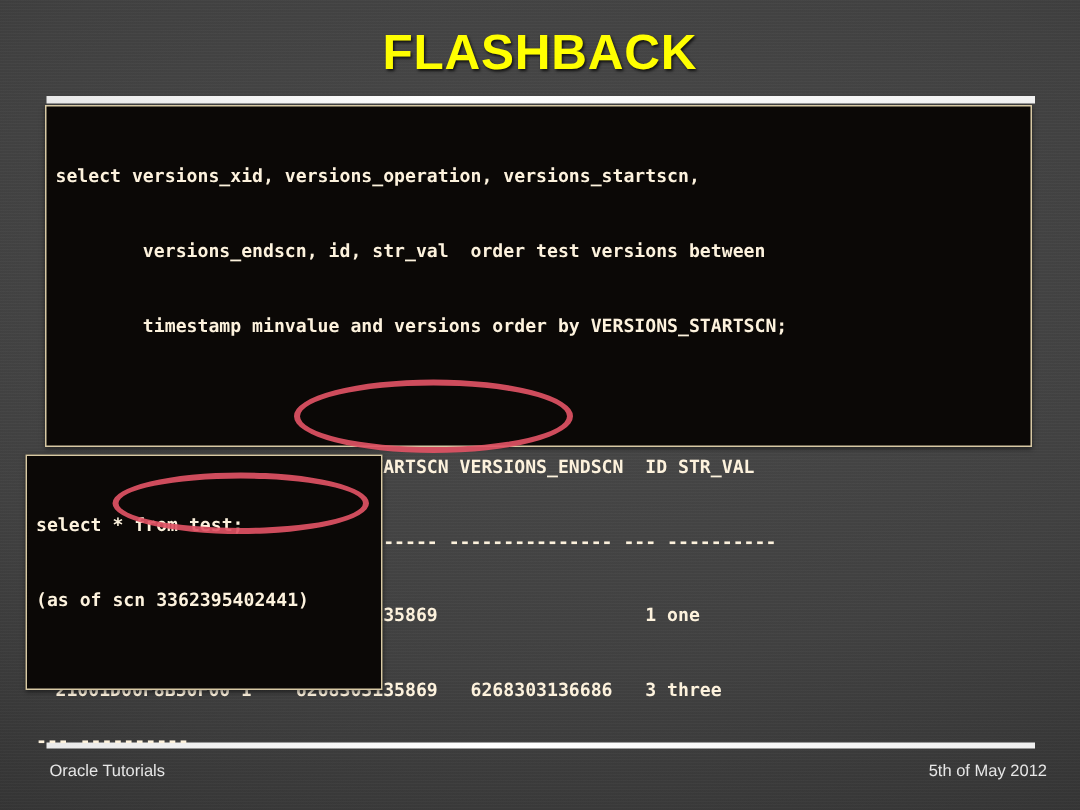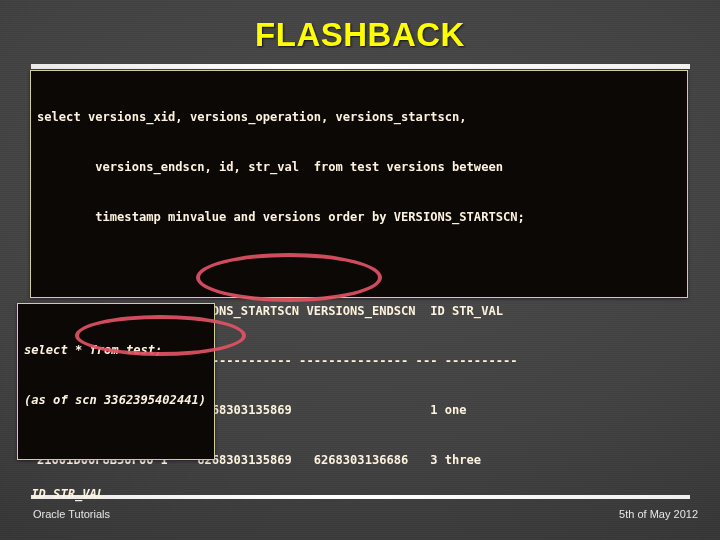--- a/index.html
+++ b/index.html
@@ -87,27 +87,26 @@
     width: 658px;
     height: 228px;
     font-size: 12.1px;
     line-height: 16.6px;
     padding: 5px 16px 0 6px;
     box-sizing: border-box;
   }
   #term-second {
     left: 17px;
     top: 303px;
-    width: 198px;
+    width: 238px;
     height: 157px;
     font-size: 12.1px;
     line-height: 16.6px;
     padding: 5px 0 0 6px;
     box-sizing: border-box;
-    font-style: italic;
   }
   .tline { display: block; height: 16.6px; }
   .gap { display: block; height: 11px; }
 
   
   .ellipse {
     position: absolute;
     border: 4px solid #e05264;
     border-radius: 50%;
     z-index: 6;
@@ -150,38 +149,37 @@
 <body>
 
 <div class="slide">
 
   <div class="title">FLASHBACK</div>
 
   <div class="rule-top"></div>
 
   <div class="term" id="term-main">
     <span class="tline">select versions_xid, versions_operation, versions_startscn,</span>
-    <span class="tline">        versions_endscn, id, str_val  from test versions between</span>
+    <span class="tline">        versions_endscn, id, str_val  order test versions between</span>
     <span class="tline">        timestamp minvalue and versions order by VERSIONS_STARTSCN;</span>
     <span class="gap"></span>
     <span class="tline">VERSIONS_XID     V VERSIONS_STARTSCN VERSIONS_ENDSCN  ID STR_VAL</span>
     <span class="tline">---------------- - ---------------- --------------- --- ----------</span>
     <span class="tline">21001D00F8B50F00 I    6268303135869                   1 one</span>
     <span class="tline">21001D00F8B50F00 I    6268303135869   6268303136686   3 three</span>
     
     
     
     
   </div>
 
   <div class="term" id="term-second">
     <span class="tline">select * from test;</span>
     <span class="tline">(as of scn 3362395402441)</span>
     <span class="gap"></span>
-    <span class="tline"> ID STR_VAL</span>
     <span class="tline">--- ----------</span>
     
     
     
     
   </div>
 
   <div class="ellipse" id="ellipse-scn-table"></div>
   <div class="ellipse" id="ellipse-scn-query"></div>
 

